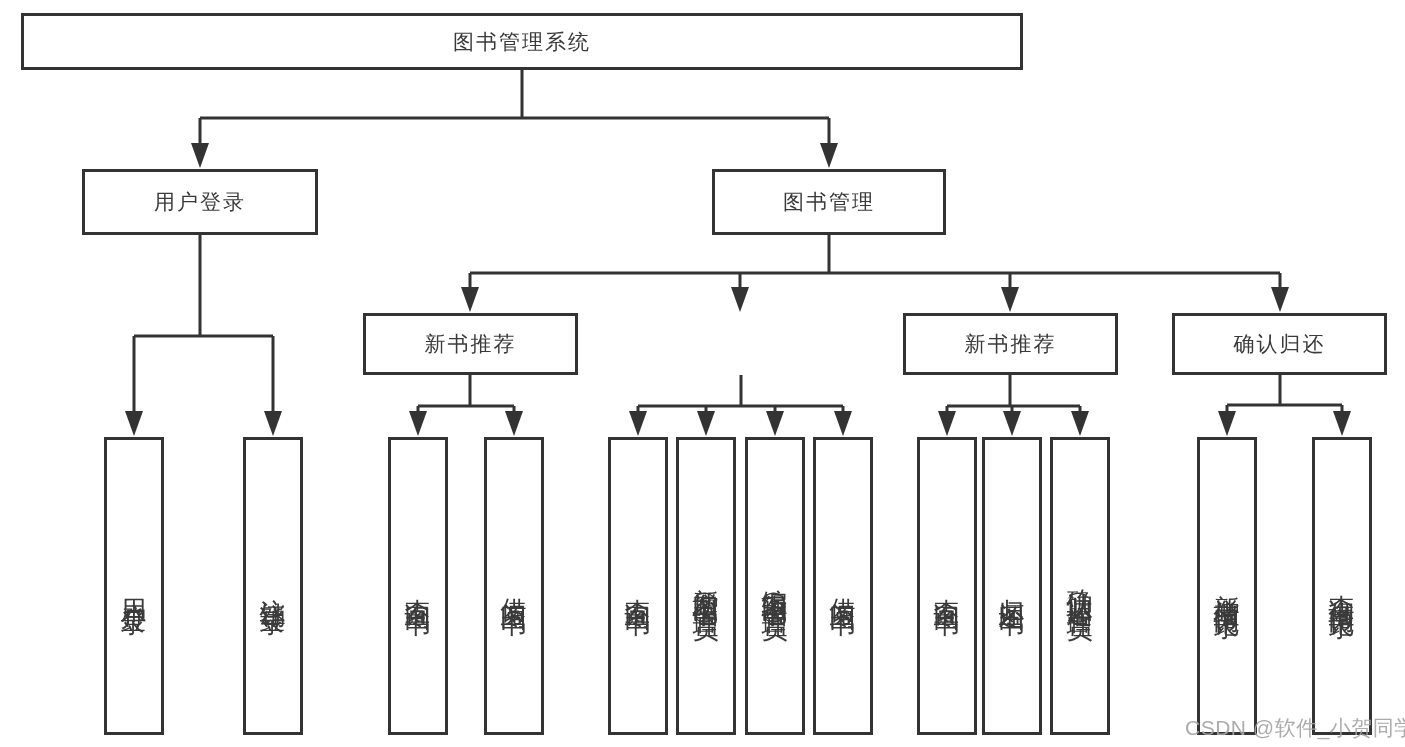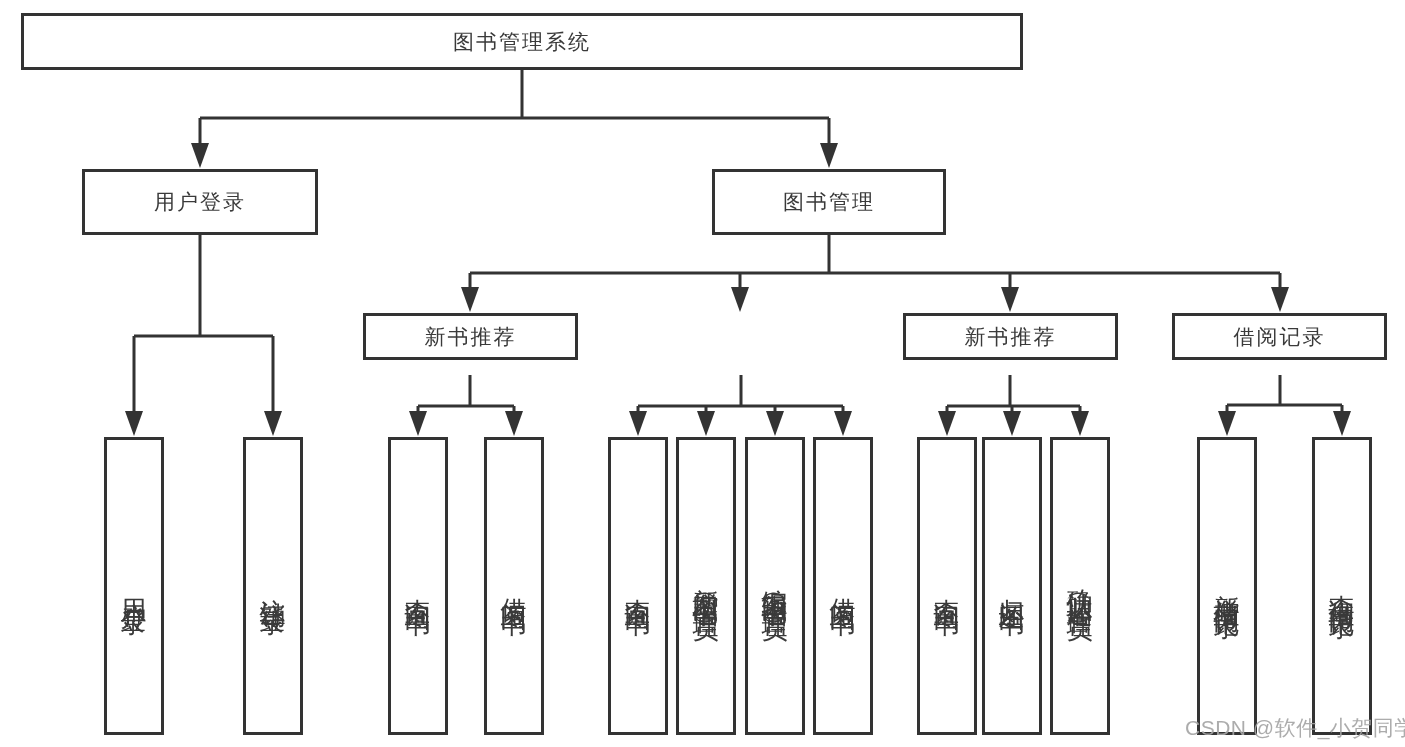--- a/index.html
+++ b/index.html
@@ -22,21 +22,21 @@
     align-items: center;
     justify-content: center;
     color: #3a3a3a;
     z-index: 2;
   }
   .node.header { font-size: 21px; letter-spacing: 2px; }
 
   .node.root   { left: 21px;  top: 13px;  width: 1002px; height: 57px; }
   .node.l2a    { left: 82px;  top: 169px; width: 236px;  height: 66px; }
   .node.l2b    { left: 712px; top: 169px; width: 234px;  height: 66px; text-align: center; }
-  .node.l3     { top: 313px;  width: 215px; height: 47px; }
+  .node.l3     { top: 313px;  width: 215px; height: 62px; }
   .node.l3a    { left: 363px; }
   .node.l3b    { left: 633px; }
   .node.l3c    { left: 903px; }
   .node.l3d    { left: 1172px; }
 
   .node.leaf   { top: 437px; width: 60px; height: 298px; }
   .leaf-text {
     writing-mode: vertical-rl;
     font-size: 26px;
     letter-spacing: 4px;
@@ -127,21 +127,21 @@
     <span>图书管理</span>
   </div>
 
   <div class="node l3 l3a header">
     <span>新书推荐</span>
   </div>
   <div class="node l3 l3c header">
     <span>新书推荐</span>
   </div>
   <div class="node l3 l3d header">
-    <span>借阅记录</span>
+    <span>确认归还</span>
   </div>
 
   <div class="node leaf lf1">
     <span class="leaf-text">用户登录</span>
   </div>
   <div class="node leaf lf2">
     <span class="leaf-text">注销登录</span>
   </div>
   <div class="node leaf lf3">
     <span class="leaf-text">查询图书</span>

